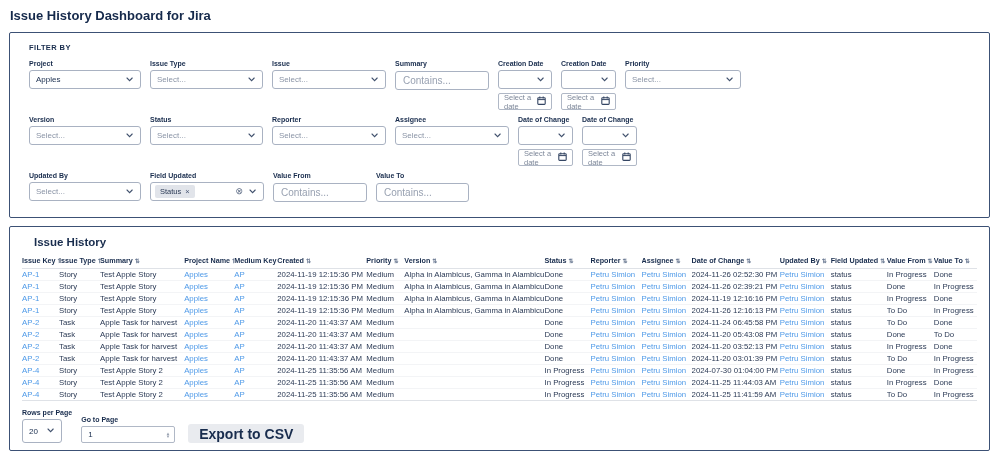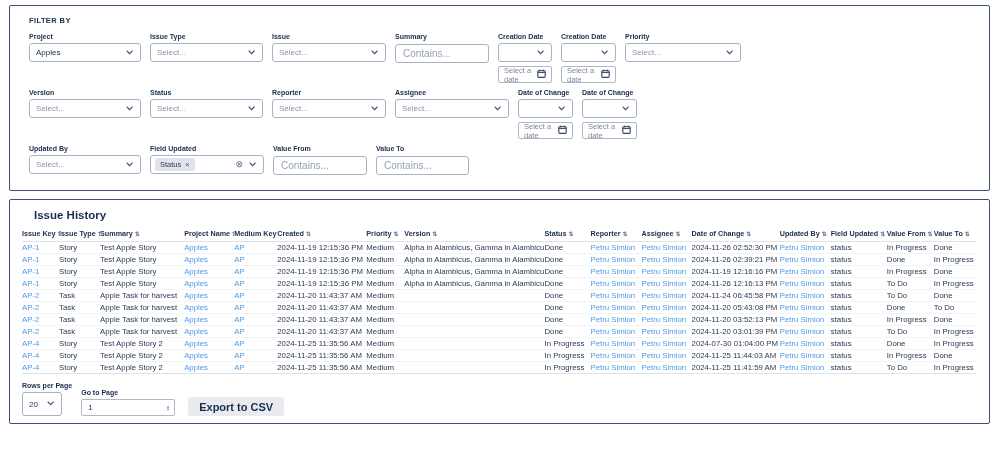--- a/index.html
+++ b/index.html
@@ -85,21 +85,21 @@
   .pag-row { display:flex; align-items:flex-end; margin-top:8px; }
   .pag-field { margin-right:9px; }
   .goto-box {
     width:94px; height:17px; border:1px solid #b0b8c6; border-radius:2px;
     display:flex; align-items:center; justify-content:space-between;
     padding:0 4px 0 6px; font-size:8px; color:#182c4d; background:#fff;
   }
   .spinner { display:flex; flex-direction:column; line-height:3px; color:#9aa3b2; font-size:4.5px; cursor:pointer; }
   .export-btn {
     height:19px; background:#e9ebef; border:none; border-radius:3px;
-    font-size:11px; font-weight:bold; color:#182c4d; padding:0 11px;
+    font-size:14px; font-weight:bold; color:#182c4d; padding:0 11px;
     display:flex; align-items:center; margin-left:4px; cursor:pointer;
     font-family:inherit;
   }
   .rpp { height:24px; }
 </style>
 </head>
 <body>
 
 <svg width="0" height="0" style="position:absolute">
   <defs>
@@ -110,20 +110,21 @@
       <rect x="0.8" y="1.8" width="7.4" height="6.6" rx="0.8" fill="none" stroke="#344563" stroke-width="1.1"></rect>
       <line x1="2.8" y1="0.6" x2="2.8" y2="2.4" stroke="#344563" stroke-width="1.1"></line>
       <line x1="6.2" y1="0.6" x2="6.2" y2="2.4" stroke="#344563" stroke-width="1.1"></line>
       <line x1="1" y1="3.6" x2="8" y2="3.6" stroke="#344563" stroke-width="1"></line>
     </g>
   </defs>
 </svg>
 
 <div class="page">
 
+  <div class="page-title">Issue History Dashboard for Jira</div>
 
   <div class="panel filter-panel">
     <div class="filter-by">FILTER BY</div>
 
     <div class="frow">
       <div class="ffield w112">
         <div class="flabel">Project</div>
         <div class="select">
           <span>Apples</span>
           <span class="chev">

